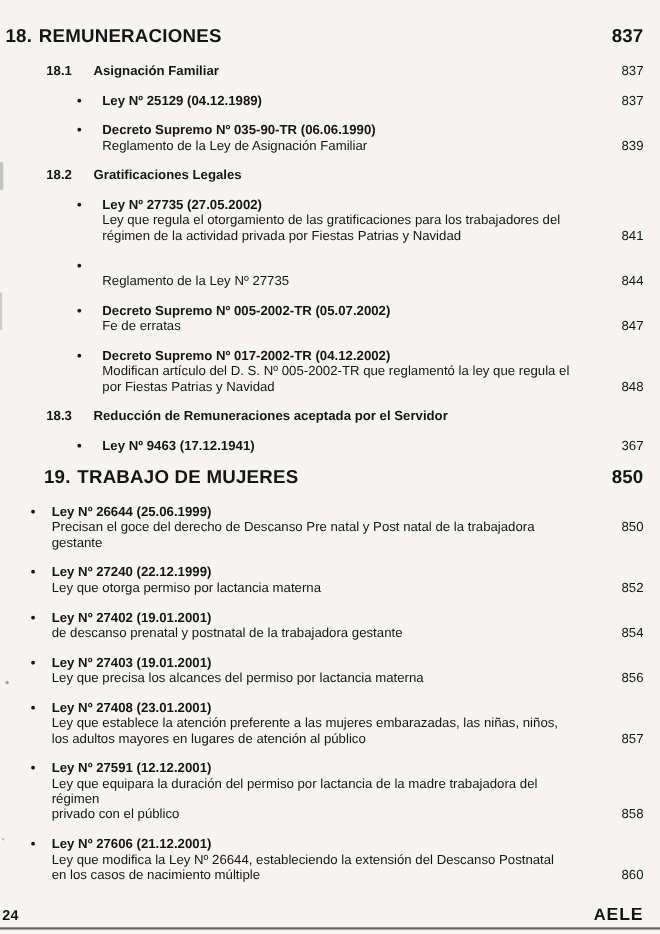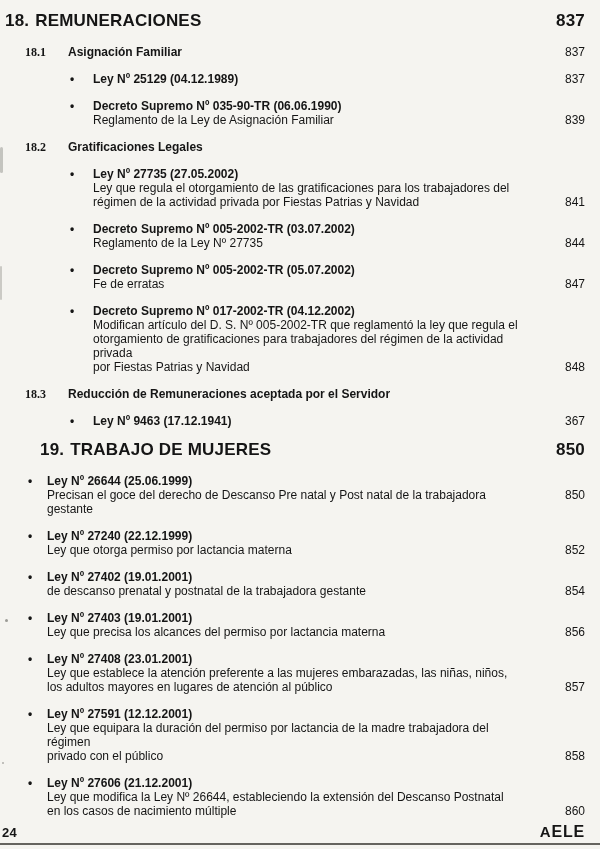--- a/index.html
+++ b/index.html
@@ -5,21 +5,21 @@
   html, body { margin: 0; padding: 0; background: #e9e8e4; }
   .page {
     position: relative;
     width: 600px;
     height: 849px;
     background: #f5f4f0;
     font-family: "Liberation Sans", sans-serif;
     color: #151515;
     overflow: hidden;
   }
-  #toc { padding-top: 12px; }
+  #toc { padding-top: 24px; }
 
   
   .h1row {
     display: flex;
     align-items: baseline;
     font-weight: bold;
     font-size: 17px;
     line-height: 17px;
     margin: 0 15px 16px 5px;
     letter-spacing: 0.2px;
@@ -30,21 +30,21 @@
   .h1page { width: 55px; text-align: right; }
 
   
   .subrow {
     display: flex;
     font-size: 12px;
     line-height: 14px;
     font-weight: bold;
     margin: 0 15px 13px 0;
   }
-  .subnum { margin-left: 25px; width: 43px; flex: 0 0 auto; font-family: Liberation Serif, serif; }
+  .subnum { margin-left: 42px; width: 43px; flex: 0 0 auto; }
   .subtitle { flex: 1; }
 
   
   .item {
     margin: 0 15px 13px 0;
     font-size: 12px;
     line-height: 14px;
   }
   .line { display: flex; }
   .lvl2 .line { padding-left: 70px; }
@@ -147,21 +147,20 @@
         </div>
         <div class="line">
           <span class="bullet-col"></span>
           <span class="txt">régimen de la actividad privada por Fiestas Patrias y Navidad</span>
           <span class="page-col">841</span>
         </div>
       </div>
       <div class="item lvl2">
         <div class="line titleline">
           <span class="bullet-col">•</span>
-          <span class="txt">Decreto Supremo Nº 005-2002-TR (03.07.2002)</span>
           <span class="page-col"></span>
         </div>
         <div class="line">
           <span class="bullet-col"></span>
           <span class="txt">Reglamento de la Ley Nº 27735</span>
           <span class="page-col">844</span>
         </div>
       </div>
       <div class="item lvl2">
         <div class="line titleline">
@@ -181,21 +180,20 @@
           <span class="txt">Decreto Supremo Nº 017-2002-TR (04.12.2002)</span>
           <span class="page-col"></span>
         </div>
         <div class="line">
           <span class="bullet-col"></span>
           <span class="txt">Modifican artículo del D. S. Nº 005-2002-TR que reglamentó la ley que regula el</span>
           <span class="page-col"></span>
         </div>
         <div class="line">
           <span class="bullet-col"></span>
-          <span class="txt">otorgamiento de gratificaciones para trabajadores del régimen de la actividad privada</span>
           <span class="page-col"></span>
         </div>
         <div class="line">
           <span class="bullet-col"></span>
           <span class="txt">por Fiestas Patrias y Navidad</span>
           <span class="page-col">848</span>
         </div>
       </div>
       <div class="subrow">
         <span class="subnum">18.3</span>

